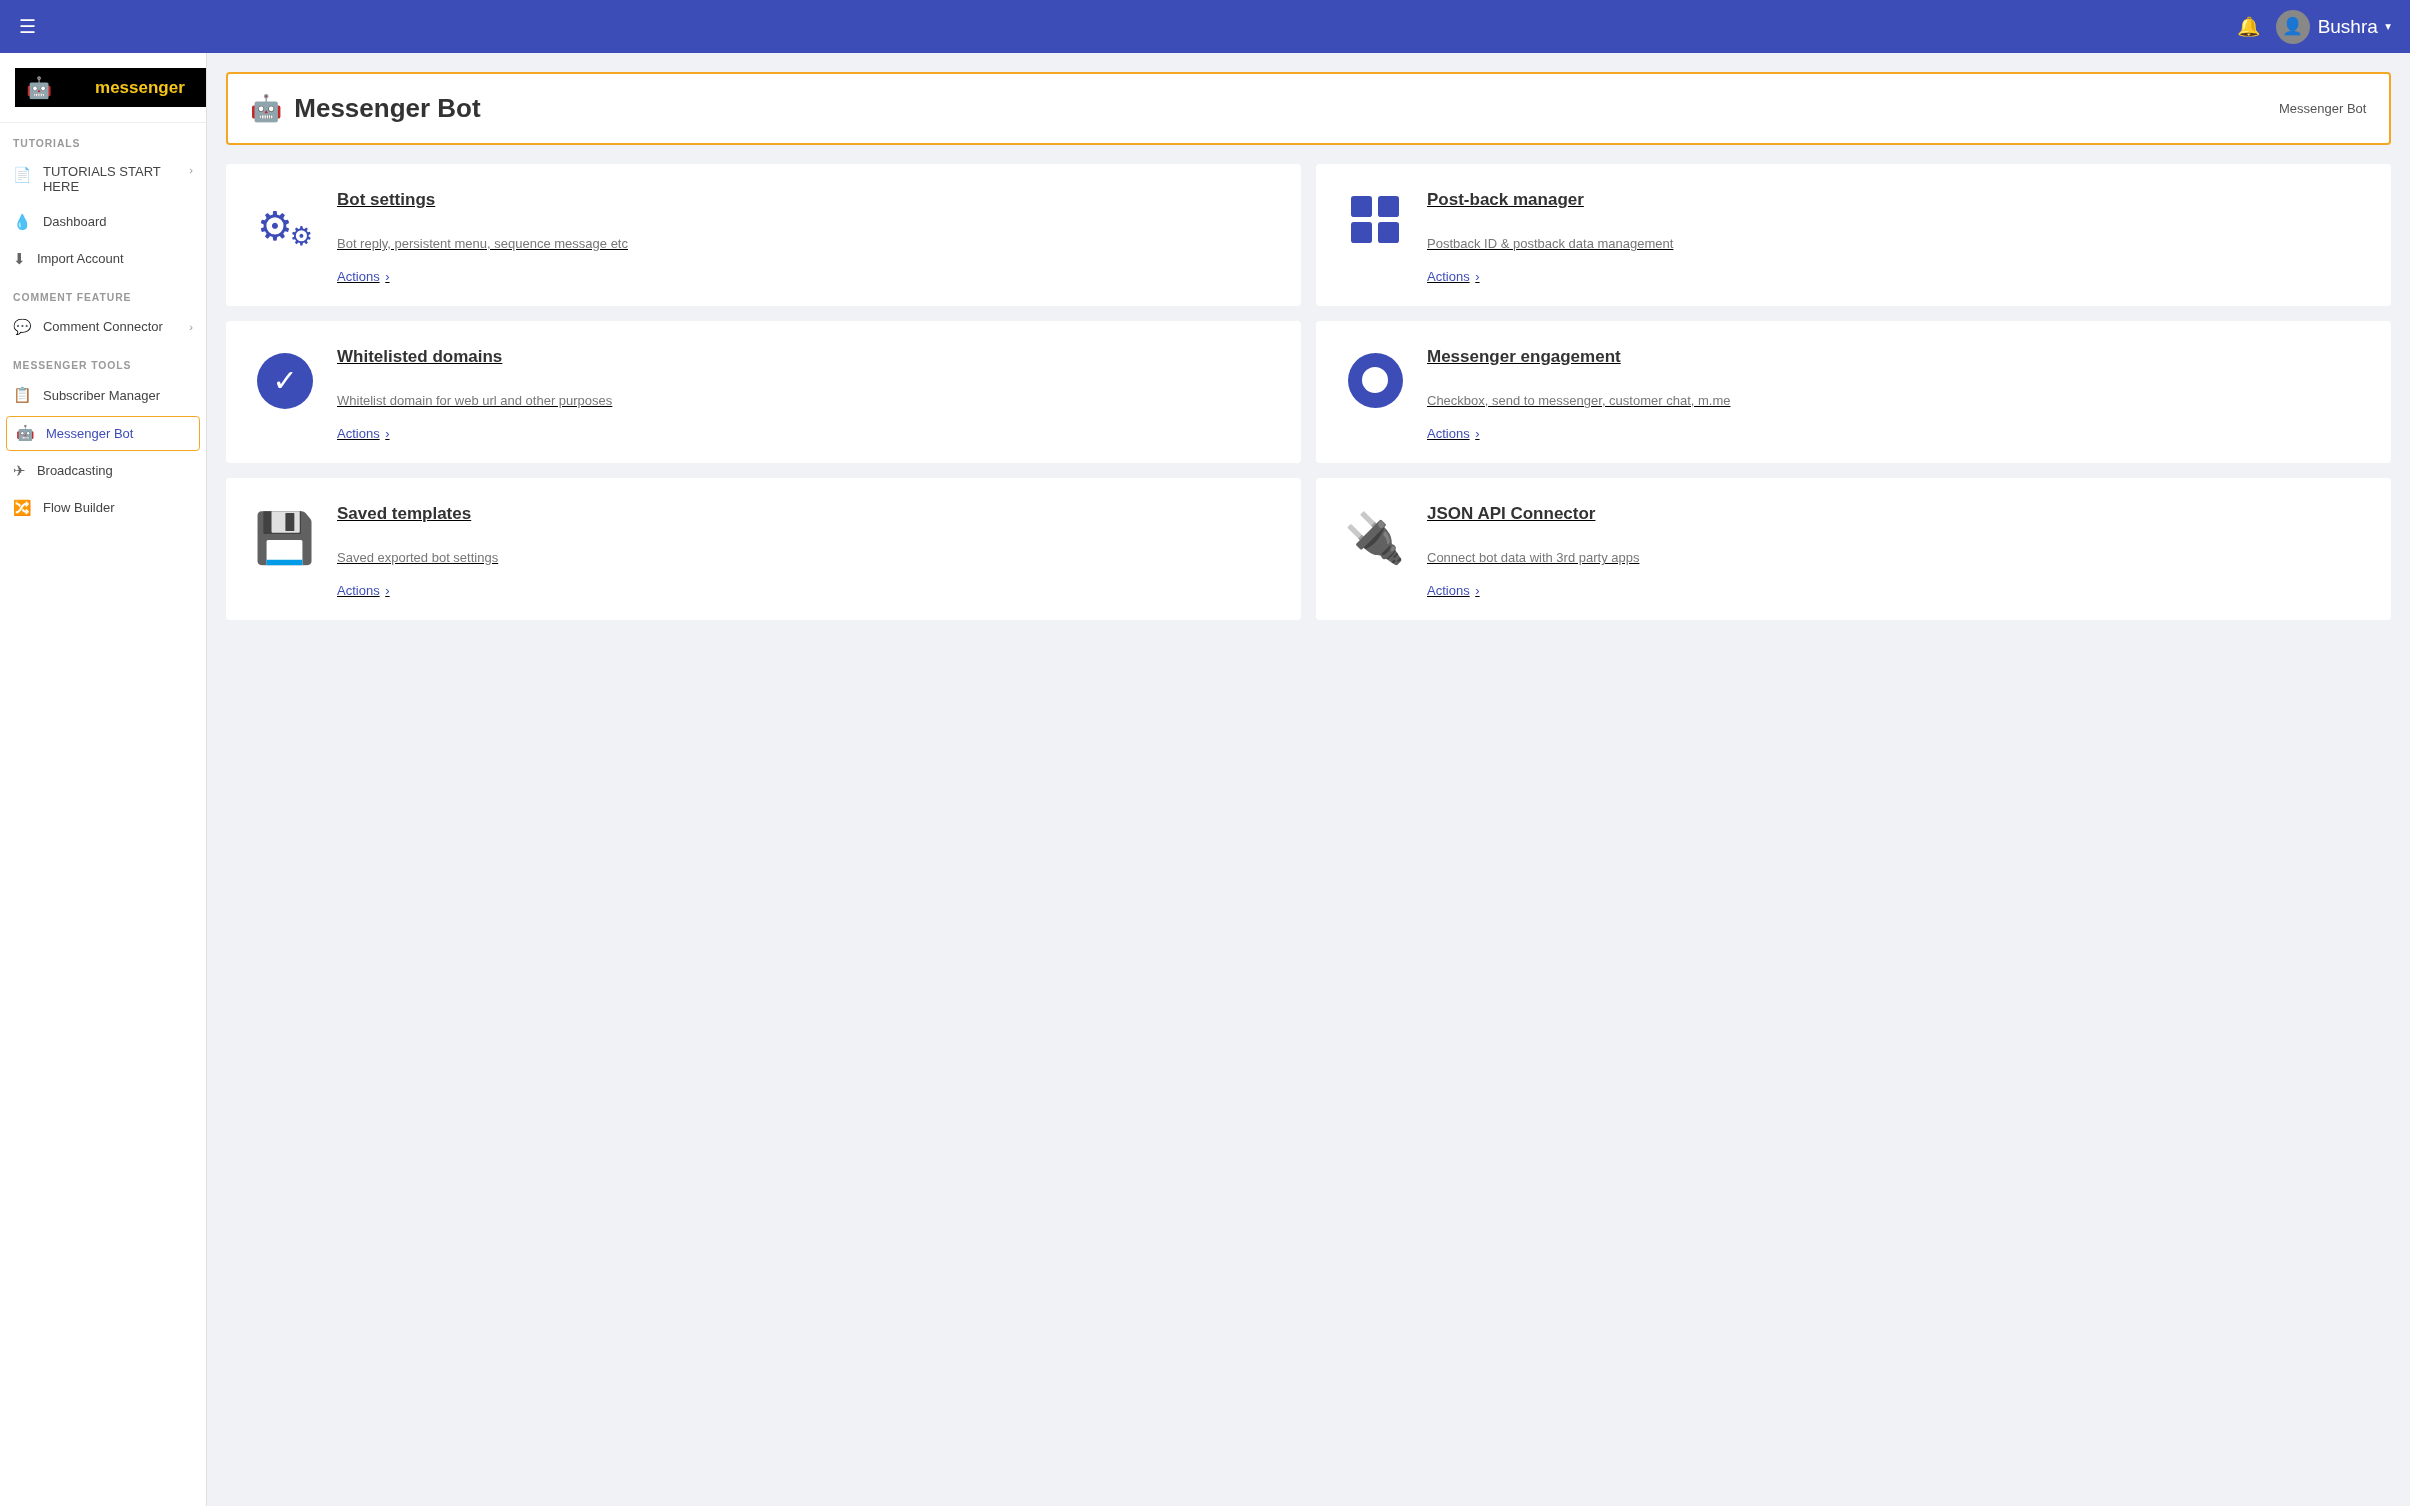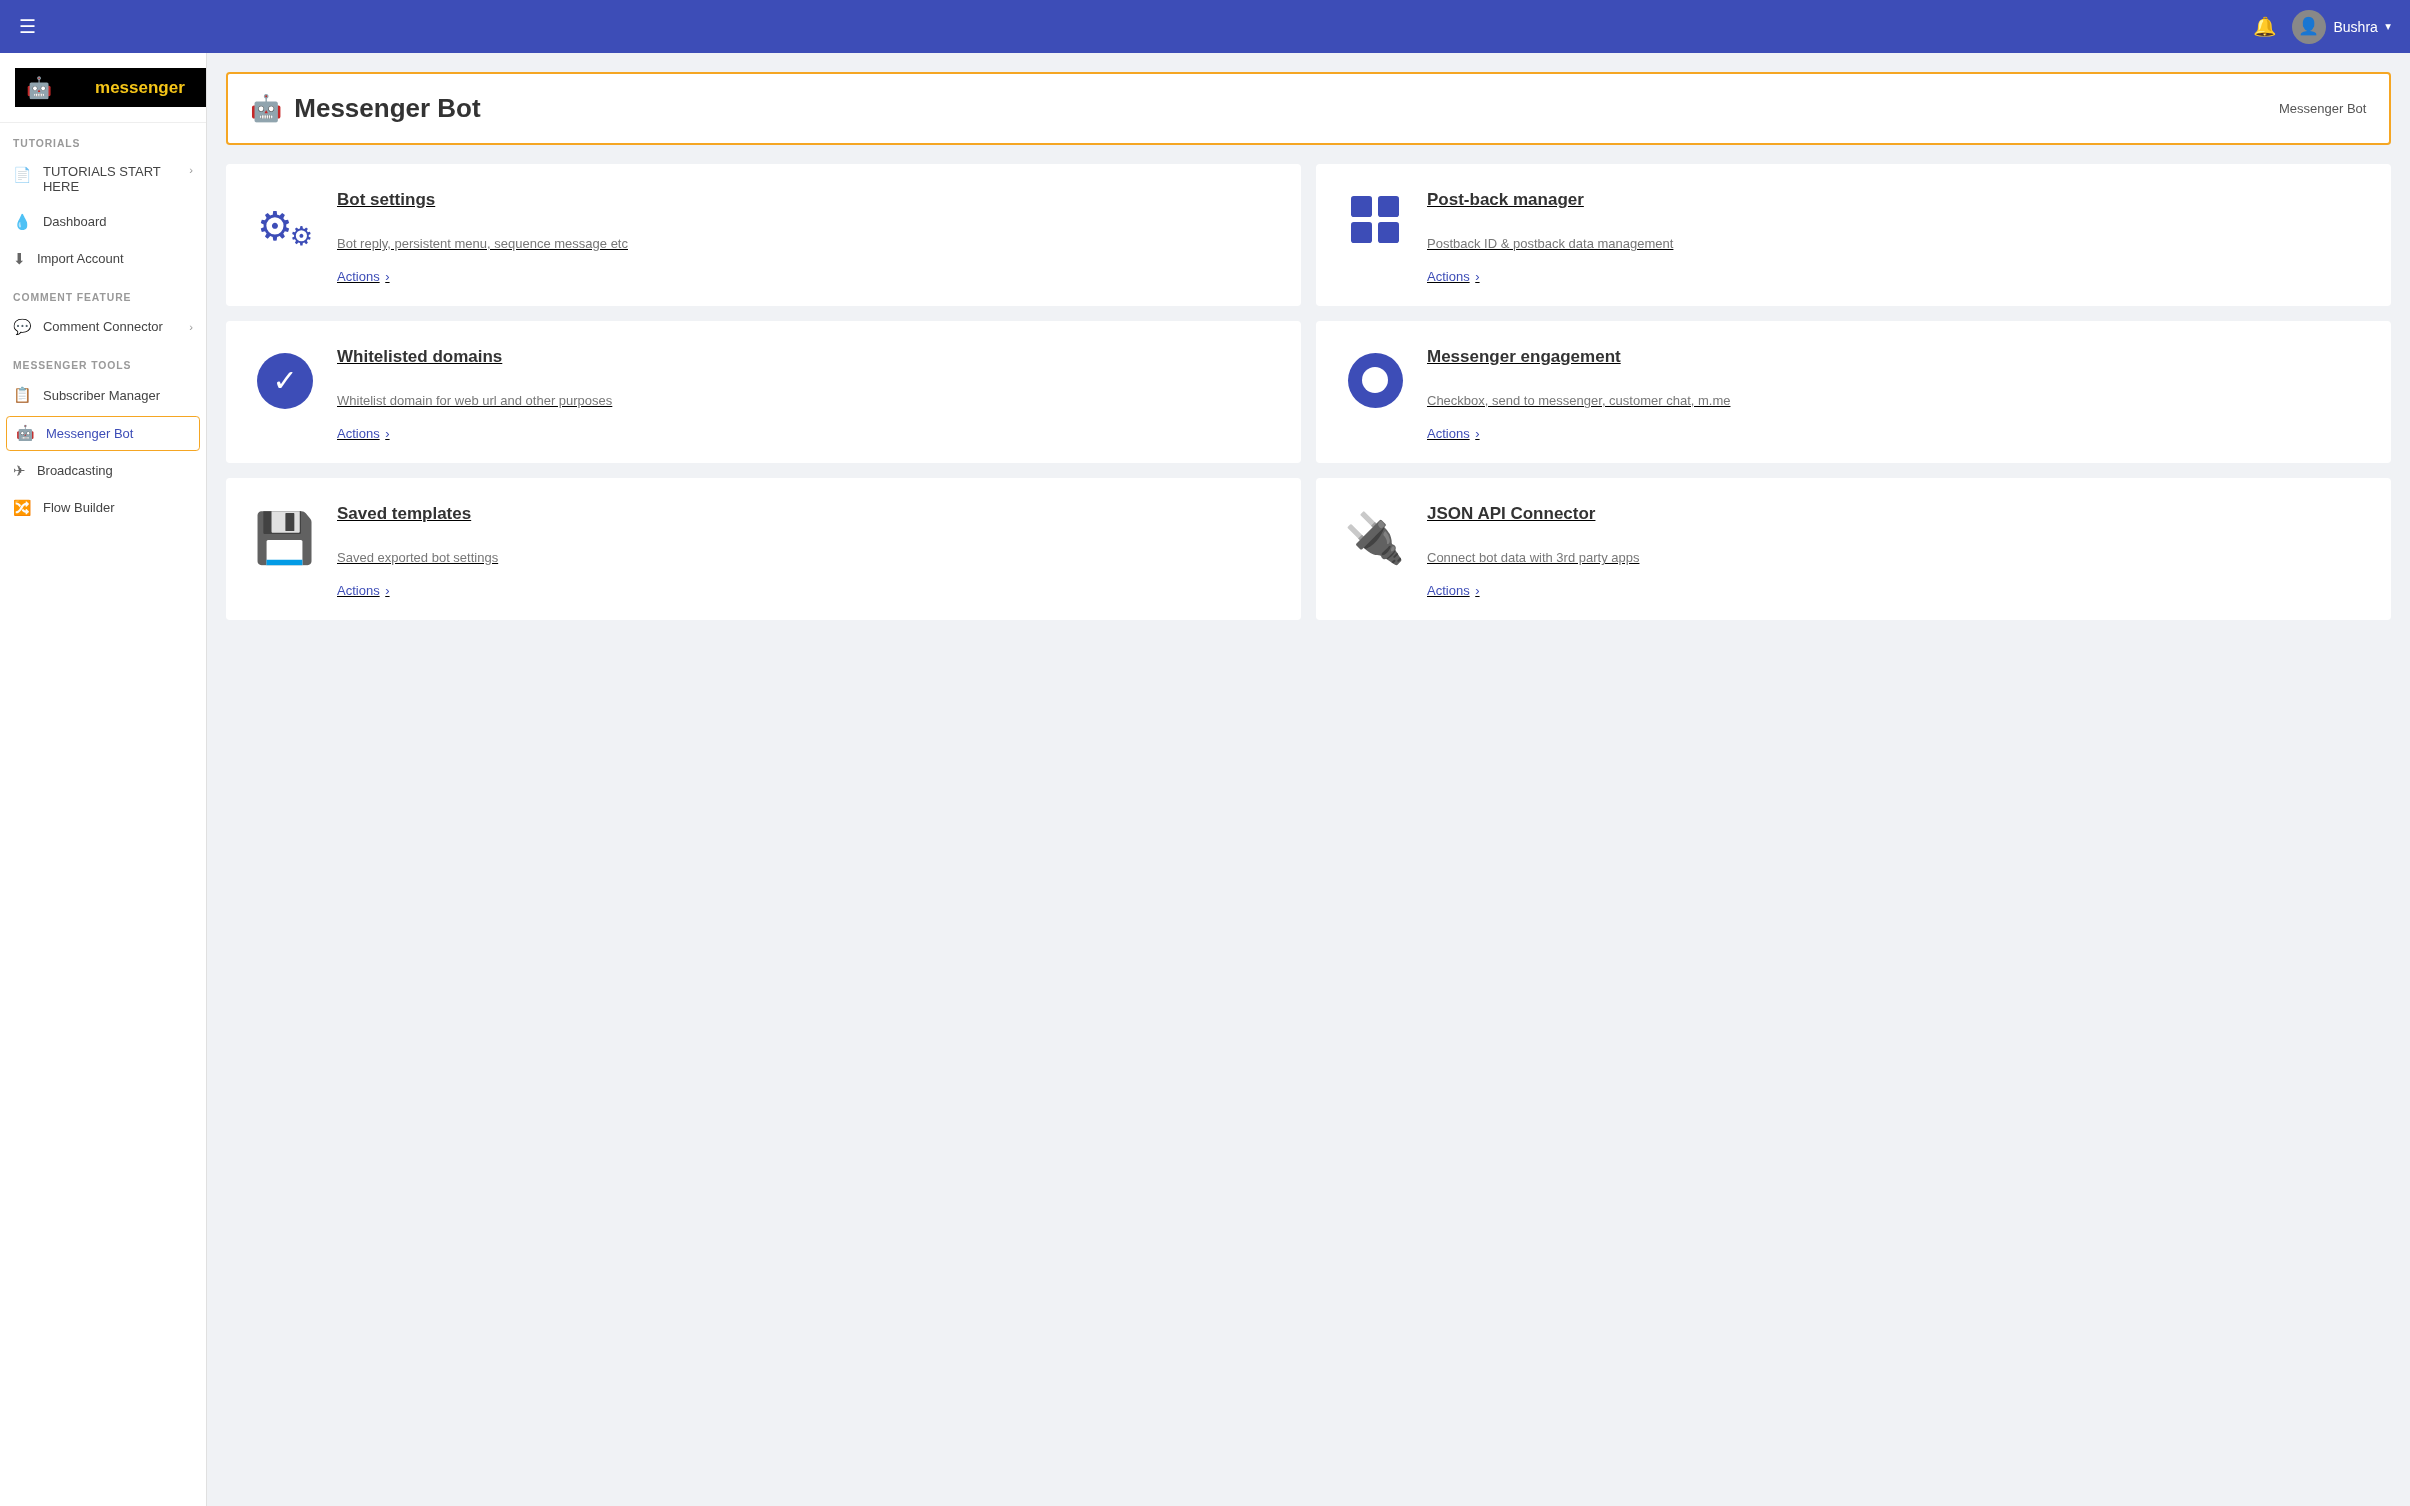--- a/index.html
+++ b/index.html
@@ -16,21 +16,21 @@
       position: fixed;
       top: 0; left: 0; right: 0;
       z-index: 100;
     }
     .header-left { display: flex; align-items: center; gap: 19px; }
     .hamburger { color: white; font-size: 19px; cursor: pointer; }
     .header-right { display: flex; align-items: center; gap: 15px; }
     .notif-icon { color: white; font-size: 19px; cursor: pointer; }
     .user-info { display: flex; align-items: center; gap: 7.5px; color: white; cursor: pointer; }
     .user-avatar { width: 34px; height: 34px; border-radius: 50%; background: #888; display: flex; align-items: center; justify-content: center; font-size: 17px; }
-    .user-name { font-size: 14px; }
+    .user-name { font-size: 19px; }
     .dropdown-arrow { font-size: 11.3px; }
 
     
     .layout { display: flex; margin-top: 53px; height: calc(100vh - 53px); }
 
     
     .sidebar {
       width: 207px;
       background: white;
       flex-shrink: 0;

